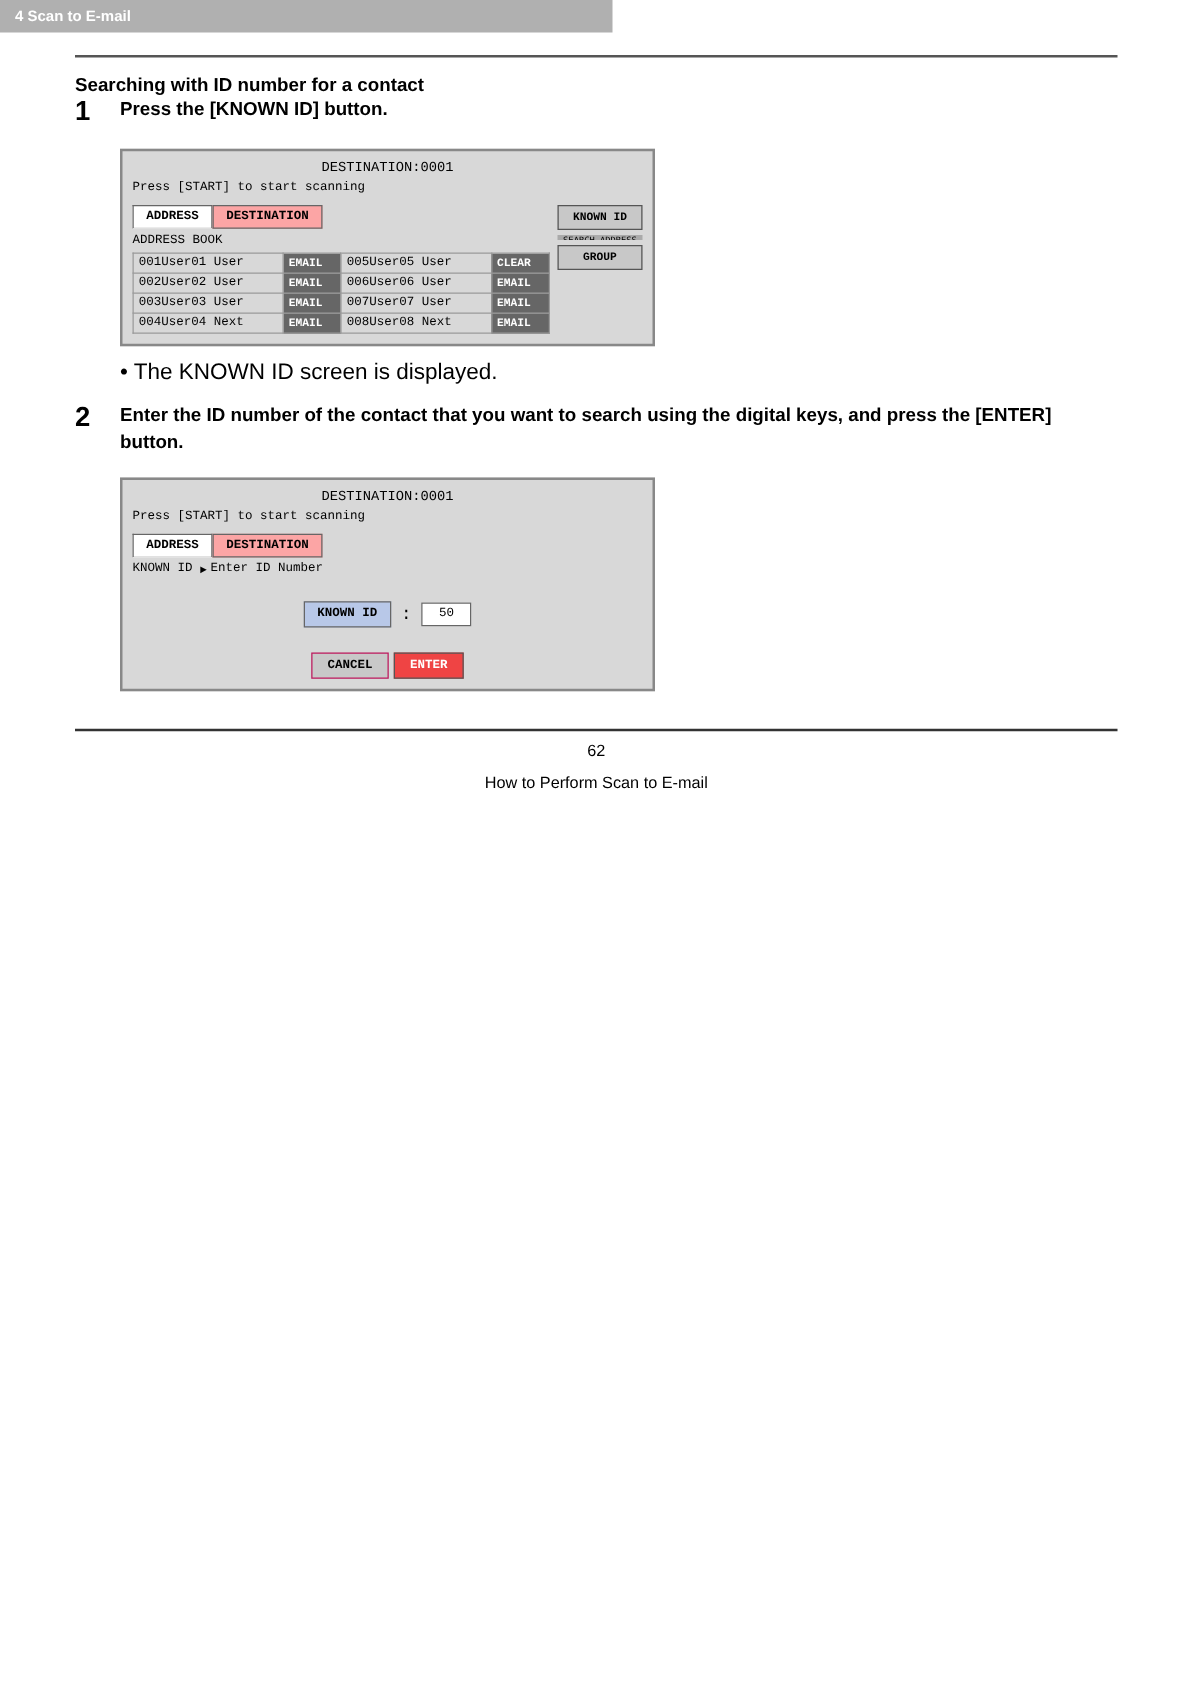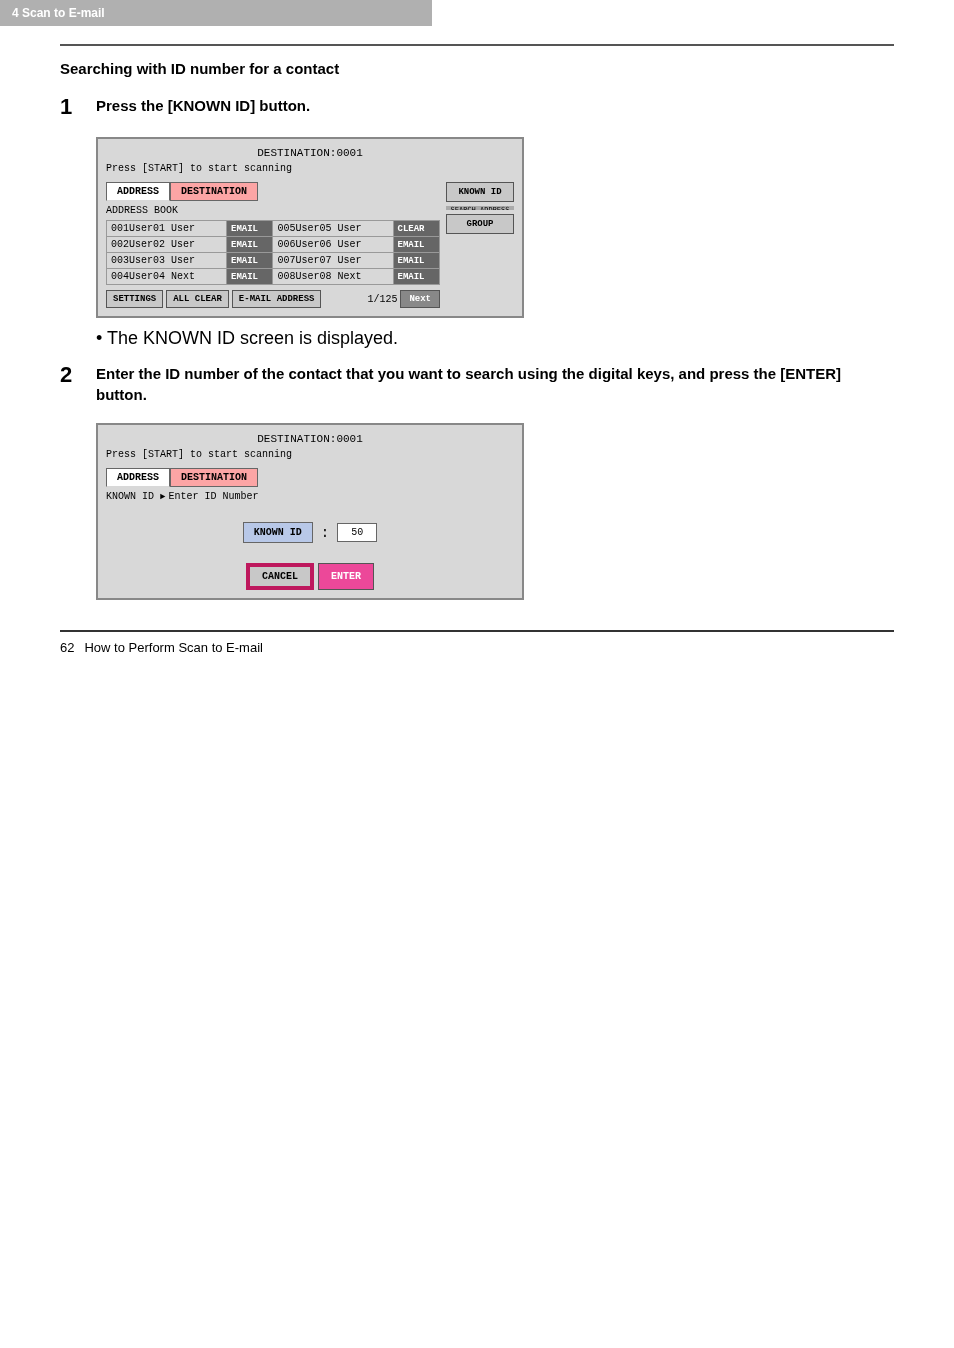--- a/index.html
+++ b/index.html
@@ -12,40 +12,39 @@
       color: #000;
     }
 
     
     .header-bar {
       background: #b0b0b0;
       padding: 6px 12px;
       font-size: 12px;
       font-weight: bold;
       color: #fff;
-      width: 432px;
+      width: 490px;
     }
 
     
     .top-rule {
       border: none;
       border-top: 2px solid #555;
       margin: 18px 60px 14px 60px;
     }
 
     
     .content {
       margin: 0 60px;
     }
 
     
     .section-heading {
       font-size: 15px;
       font-weight: bold;
-      margin-bottom: 18px;
     }
 
     
     .step {
       display: flex;
       align-items: flex-start;
       margin-bottom: 18px;
     }
     .step-number {
       font-size: 22px;
@@ -254,48 +253,49 @@
       text-align: center;
     }
 
     .cancel-enter-row {
       display: flex;
       justify-content: center;
       gap: 4px;
       margin-top: 20px;
     }
     .cancel-btn {
-      border: 4px solid #be185d;
+      border: 1px solid #be185d;
       background: #c8c8c8;
       font-size: 10px;
       font-weight: bold;
       font-family: 'Courier New', monospace;
       padding: 4px 12px;
       cursor: pointer;
     }
     .enter-btn {
       border: 1px solid #555;
-      background: #ec4899;
+      background: #ef4444;
       color: #fff;
       font-size: 10px;
       font-weight: bold;
       font-family: 'Courier New', monospace;
       padding: 4px 12px;
       cursor: pointer;
     }
 
     
     .page-footer {
       border-top: 2px solid #333;
       margin: 30px 60px 0 60px;
       padding-top: 8px;
       display: flex;
       align-items: center;
       gap: 10px;
       font-size: 13px;
+      flex-direction: column;
     }
     .page-number {
       font-size: 13px;
     }
     .footer-text {
       font-size: 13px;
     }
   </style>
 </head>
 <body>
@@ -349,31 +349,20 @@
           </tr>
           <tr>
             <td>004User04 Next</td>
             <td class="email-tag">EMAIL</td>
             <td>008User08 Next</td>
             <td class="email-tag">EMAIL</td>
           </tr>
         </tbody>
           </table>
 
-        <div class="bottom-bar">
-          <div class="bottom-left">
-            <button class="bottom-btn">SETTINGS</button>
-            <button class="bottom-btn">ALL CLEAR</button>
-            <button class="bottom-btn">E-MAIL ADDRESS</button>
-          </div>
-          <div class="bottom-right">
-            <span>1/125</span>
-            <button class="next-btn">Next</button>
-          </div>
-        </div>
       </div>
 
       <div class="screen-sidebar">
         <button class="side-btn">KNOWN ID</button>
         <div style="height:4px; background:#aaa; font-size:7px; text-align:center; font-family:monospace; overflow:hidden;">SEARCH ADDRESS</div>
         <button class="side-btn">GROUP</button>
       </div>
     </div>
   </div>
 

